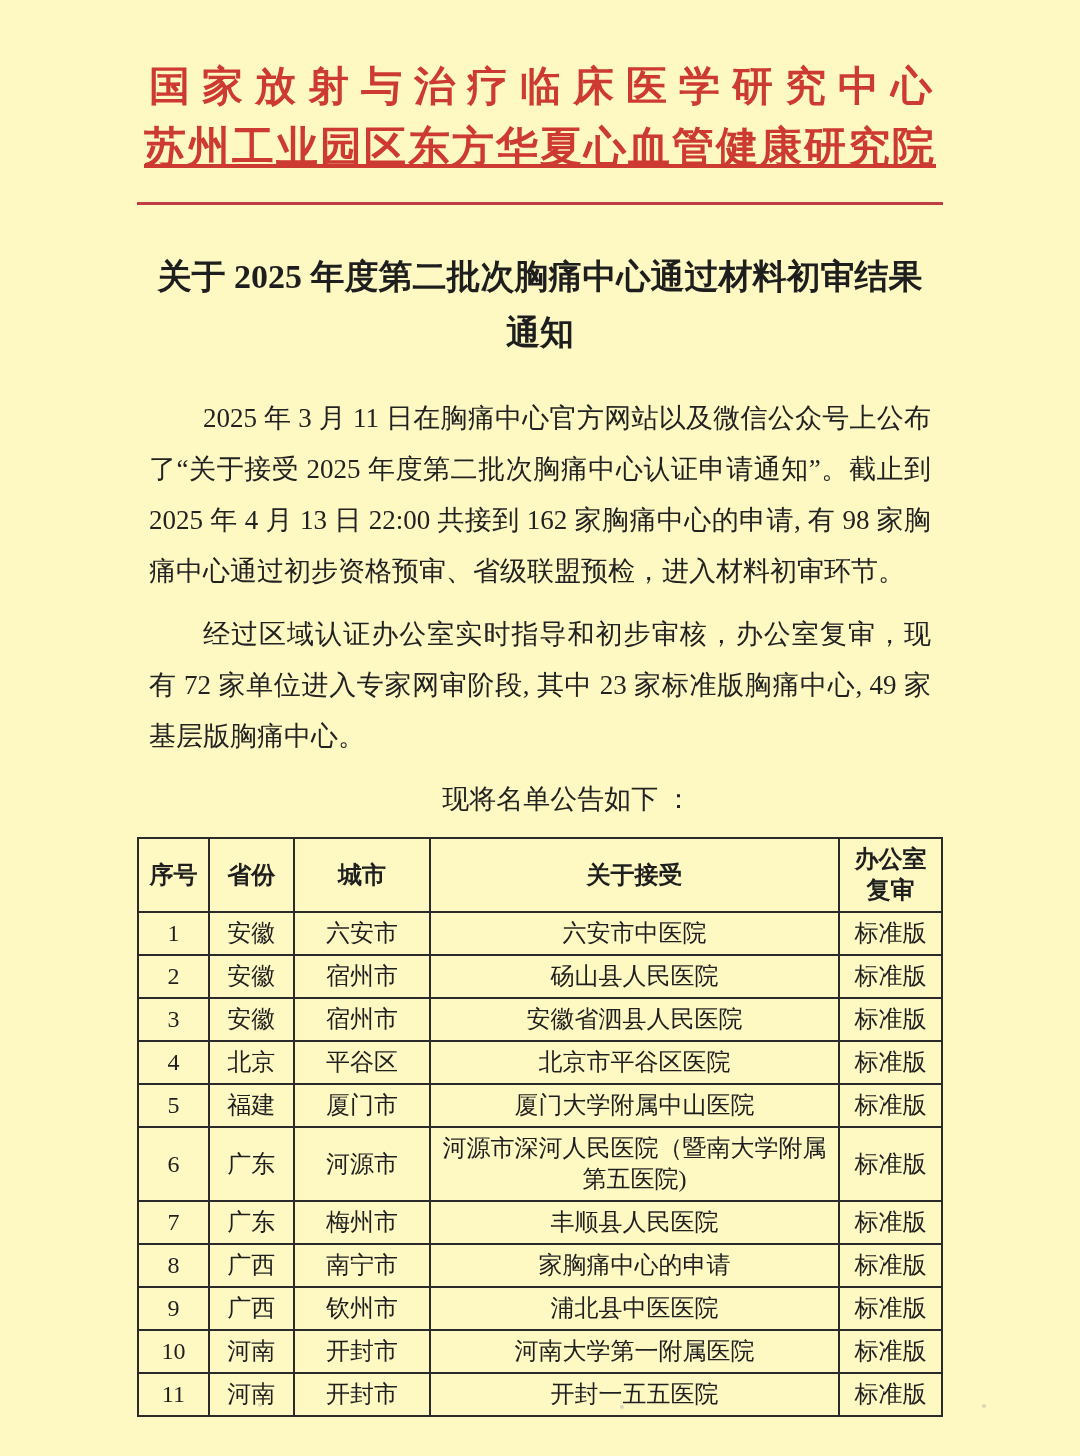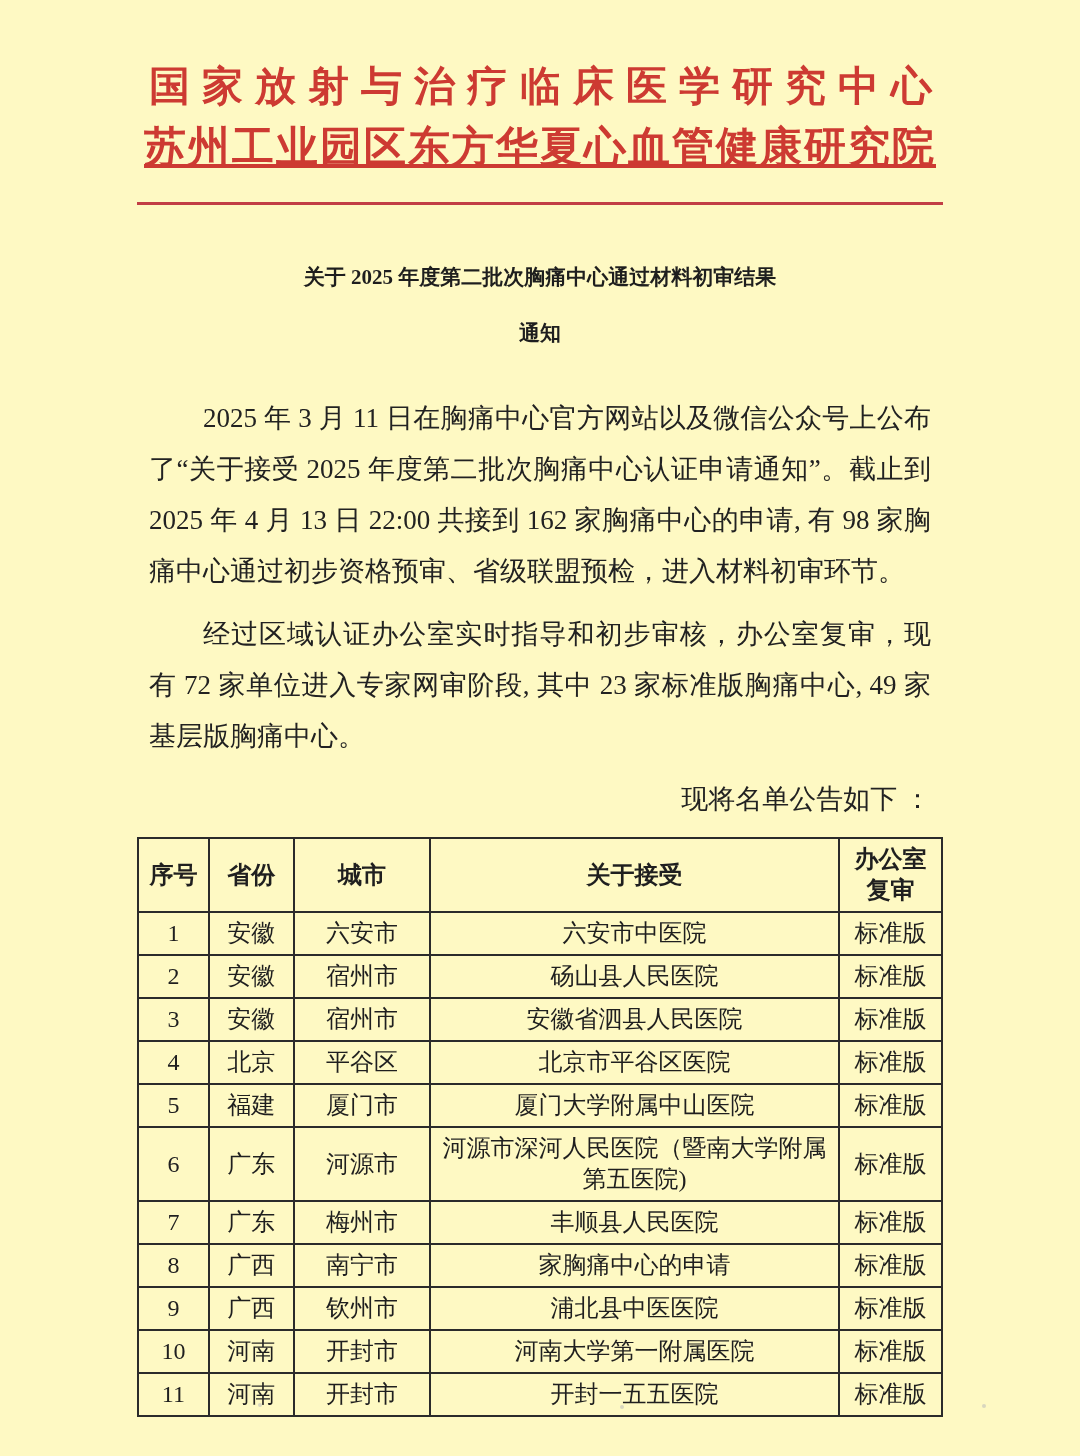--- a/index.html
+++ b/index.html
@@ -44,38 +44,38 @@
   }
   .red-rule {
     height: 3px;
     margin-top: 24px;
   }
   
   .doc-title {
     margin-top: 44px;
     text-align: center;
     font-weight: bold;
-    font-size: 21px;
+    font-size: 34px;
     line-height: 56px;
     color: #1e1e1e;
   }
   
   .doc-body {
     margin-top: 32px;
   }
   .doc-body p {
     margin: 12px;
     font-size: 27px;
     line-height: 51px;
     text-align: justify;
     text-indent: 2em;
     color: #222222;
   }
   .doc-body p.announce {
-    text-align: right;
+    text-align: center;
   }
   
   table.hospital-table {
     width: 100%;
     border-collapse: collapse;
     margin-top: 2px;
     table-layout: fixed;
   }
   table.hospital-table th,
   table.hospital-table td {

